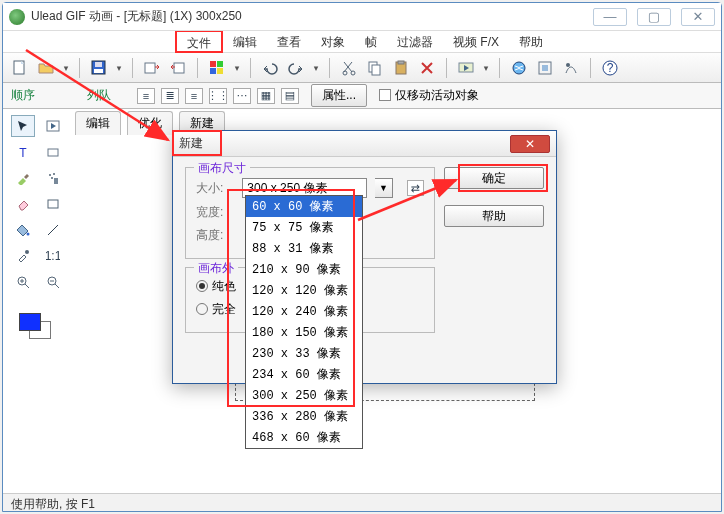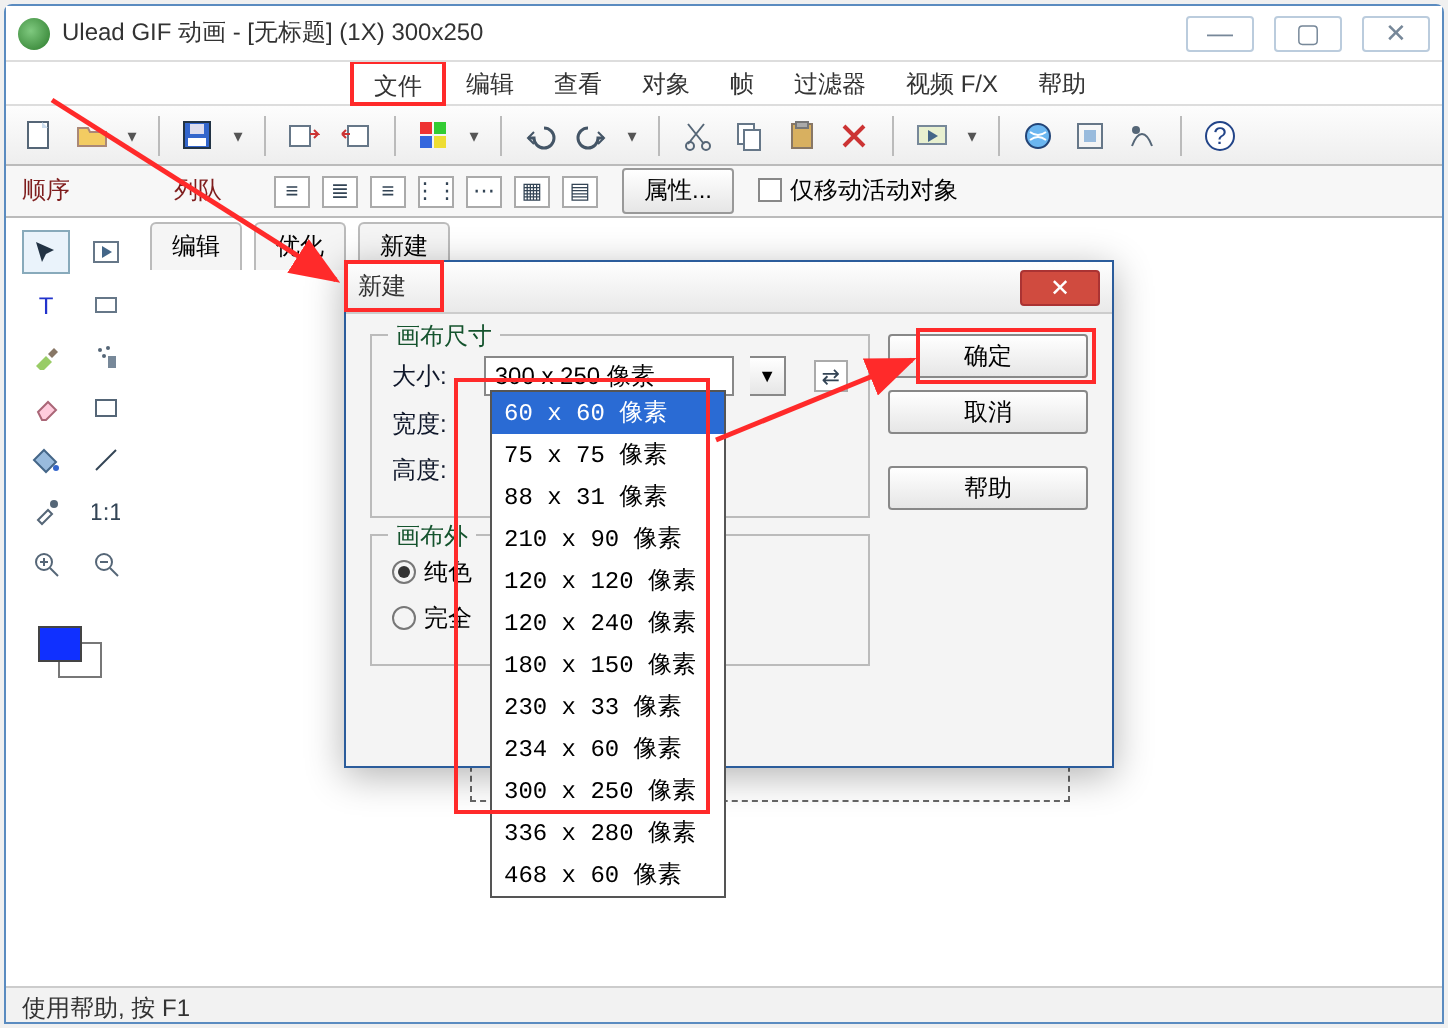--- a/index.html
+++ b/index.html
@@ -12,21 +12,21 @@
 .winbtn{width:34px;height:18px;border:1px solid #bcd;border-radius:2px;display:flex;align-items:center;justify-content:center;color:#789;font-size:13px;}
 .menubar{height:22px;display:flex;align-items:stretch;border-bottom:1px solid #ddd;padding-left:4px;justify-content:center;}
 .menuitem{padding:3px 10px 0 10px;color:#333;cursor:pointer;}
 .menuitem:first-child{border:2px solid #ff2a2a;margin:-1px 0 -1px 0;}
 .toolbar{height:30px;border-bottom:1px solid #bbb;display:flex;align-items:center;padding:0 6px;gap:4px;background:linear-gradient(#fdfdfd,#eee);}
 .tbtn{width:22px;height:22px;display:flex;align-items:center;justify-content:center;color:#345;border-radius:2px;}
 .tbtn svg{display:block;}
 .tsep{width:1px;height:20px;background:#bbb;margin:0 4px;}
 .dd{width:10px;height:22px;display:flex;align-items:center;justify-content:center;color:#555;font-size:9px;}
 .optbar{height:26px;border-bottom:1px solid #bbb;display:flex;align-items:center;padding:0 8px;gap:12px;background:#f7f7f7;}
-.optlabel{color:#7f1d1d;}
+.optlabel{color:#15803d;}
 .smallbtn{border:1px solid #999;background:linear-gradient(#fff,#e6e6e6);padding:2px 10px;border-radius:2px;}
 .checkbox{width:12px;height:12px;border:1px solid #888;background:#fff;display:inline-block;margin-right:4px;vertical-align:-2px;}
 .workarea{position:absolute;left:0;top:108px;right:0;bottom:18px;background:#fff;}
 .tooldock{position:absolute;left:4px;top:0;width:60px;}
 .toolgrid{display:grid;grid-template-columns:24px 24px;gap:4px 6px;padding:4px 4px;}
 .tool{width:24px;height:22px;display:flex;align-items:center;justify-content:center;color:#234;}
 .tool.sel{border:1px solid #8ab;background:#eaf3fb;}
 .swatch{position:absolute;left:10px;top:200px;width:40px;height:30px;}
 .swatch .bg{position:absolute;left:12px;top:10px;width:22px;height:18px;background:#fff;border:1px solid #777;}
 .swatch .fg{position:absolute;left:2px;top:2px;width:22px;height:18px;background:#1030ff;border:1px solid #444;}
@@ -35,23 +35,23 @@
 .canvaszone{position:absolute;left:72px;top:22px;right:6px;bottom:6px;}
 .canvas{position:absolute;left:160px;top:18px;width:300px;height:250px;border:1px dashed #666;}
 .statusbar{position:absolute;left:0;bottom:0;right:0;height:18px;background:#f2f2f2;border-top:1px solid #ccc;padding:2px 8px;color:#333;}
 
 .dialog{position:absolute;left:172px;top:130px;width:385px;height:254px;background:#f4f4f4;border:1px solid #2b5c9b;box-shadow:0 4px 18px rgba(0,0,0,0.3);}
 .dlg-title{height:26px;background:linear-gradient(#fefefe,#e9e9e9);border-bottom:1px solid #ccc;display:flex;align-items:center;padding:0 6px;}
 .dlg-title .t{flex:1;color:#333;}
 .dlg-close{width:40px;height:18px;background:#d04b3f;border:1px solid #a33;border-radius:2px;color:#fff;display:flex;align-items:center;justify-content:center;font-size:12px;}
 .dlg-body{position:relative;padding:10px 12px;}
 .grp{border:1px solid #bbb;padding:10px 10px 8px 10px;margin-bottom:8px;position:relative;}
-.grp-title{position:absolute;top:-8px;left:8px;background:#f4f4f4;padding:0 4px;color:#14532d;}
+.grp-title{position:absolute;top:-8px;left:8px;background:#f4f4f4;padding:0 4px;color:#6d28d9;}
 .row{display:flex;align-items:center;gap:8px;margin-bottom:6px;}
-.lbl{width:40px;color:#0f172a;}
+.lbl{width:40px;color:#737373;}
 .sizeinput{border:1px solid #888;background:#fff;height:20px;width:130px;padding:0 4px;display:flex;align-items:center;}
 .szbtn{width:18px;height:20px;border:1px solid #888;border-left:none;background:linear-gradient(#fff,#e6e6e6);display:flex;align-items:center;justify-content:center;font-size:9px;}
 .radio{width:12px;height:12px;border:1px solid #777;border-radius:50%;display:inline-block;margin-right:4px;vertical-align:-2px;position:relative;}
 .radio.checked::after{content:"";position:absolute;left:2px;top:2px;width:6px;height:6px;background:#333;border-radius:50%;}
 .dlg-btns{position:absolute;right:12px;top:36px;display:flex;flex-direction:column;gap:6px;}
 .dbtn{width:100px;height:22px;border:1px solid #888;background:linear-gradient(#fff,#e6e6e6);border-radius:2px;}
 .dropdown{position:absolute;left:245px;top:195px;width:118px;background:#fff;border:1px solid #555;z-index:50;}
 .dropdown div{padding:2px 6px;white-space:nowrap;font-family:"Courier New",monospace;font-size:12px;}
 .dropdown div.sel{background:#2a6bd4;color:#fff;}
 
@@ -354,21 +354,20 @@
       <div class="row">
         <span><span class="radio checked"></span><span>纯色</span></span>
       </div>
       <div class="row">
         <span><span class="radio"></span><span>完全</span></span>
       </div>
     </div>
   </div>
   <div class="dlg-btns">
     <button class="dbtn">确定</button>
-    <button class="dbtn">取消</button>
     <button class="dbtn" style="margin-top:10px">帮助</button>
   </div>
 </div>
 
 <div class="dropdown">
   <div class="sel">60 x 60 像素</div>
   <div>75 x 75 像素</div>
   <div>88 x 31 像素</div>
   <div>210 x 90 像素</div>
   <div>120 x 120 像素</div>

